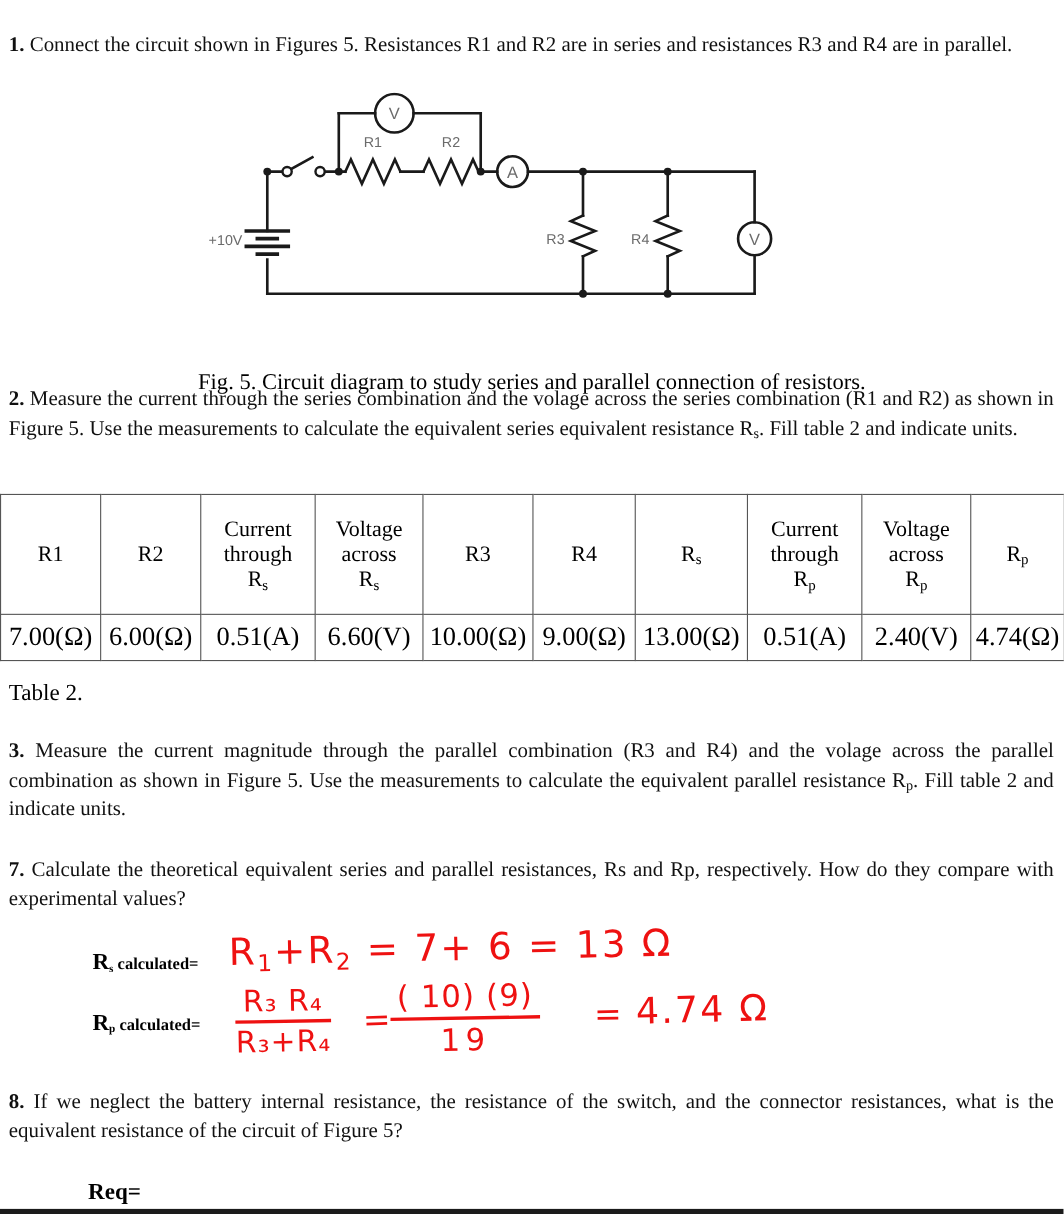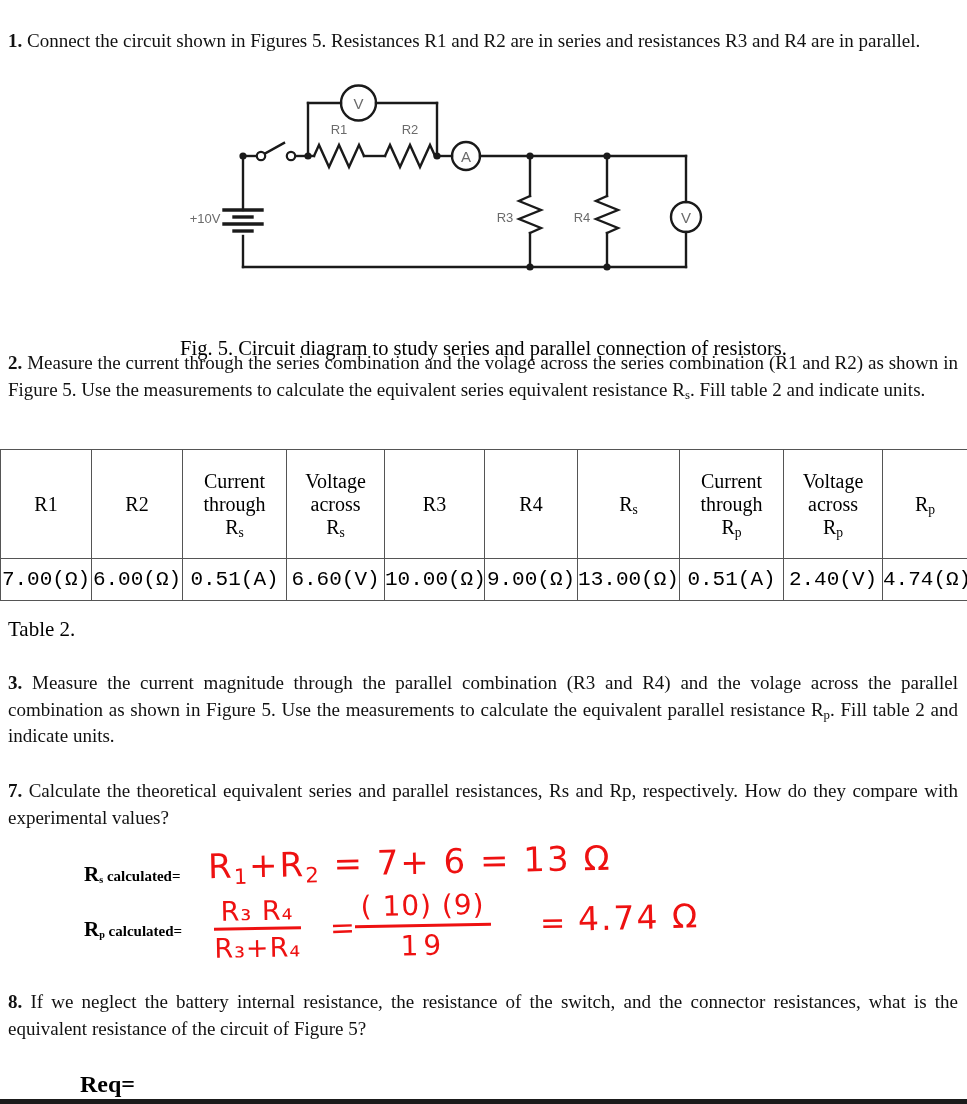--- a/index.html
+++ b/index.html
@@ -89,22 +89,21 @@
   }
   table.t2 th {
     height: 108px;
     font-weight: normal;
     font-size: 20px;
     line-height: 23px;
   }
   table.t2 td {
     height: 41px;
     font-weight: normal;
-    font-size: 21px;
-    font-family: Liberation Mono, monospace;
+    font-size: 24px;
   }
   .c0 { width: 91px; }
   .c1 { width: 91px; }
   .c2 { width: 104px; }
   .c3 { width: 98px; }
   .c4 { width: 100px; }
   .c5 { width: 93px; }
   .c6 { width: 102px; }
   .c7 { width: 104px; }
   .c8 { width: 99px; }
@@ -193,21 +192,21 @@
     font-size: 21px;
   }
   .calc-label .sm {
     font-size: 15px;
   }
 
   .req {
     position: absolute;
     left: 80px;
     top: 1071px;
-    font-size: 24px;
+    font-size: 21px;
     font-weight: bold;
   }
 
   .bottom-bar {
     position: absolute;
     left: 0;
     bottom: 0;
     width: 967px;
     height: 5px;
     background: #1b1b1b;

